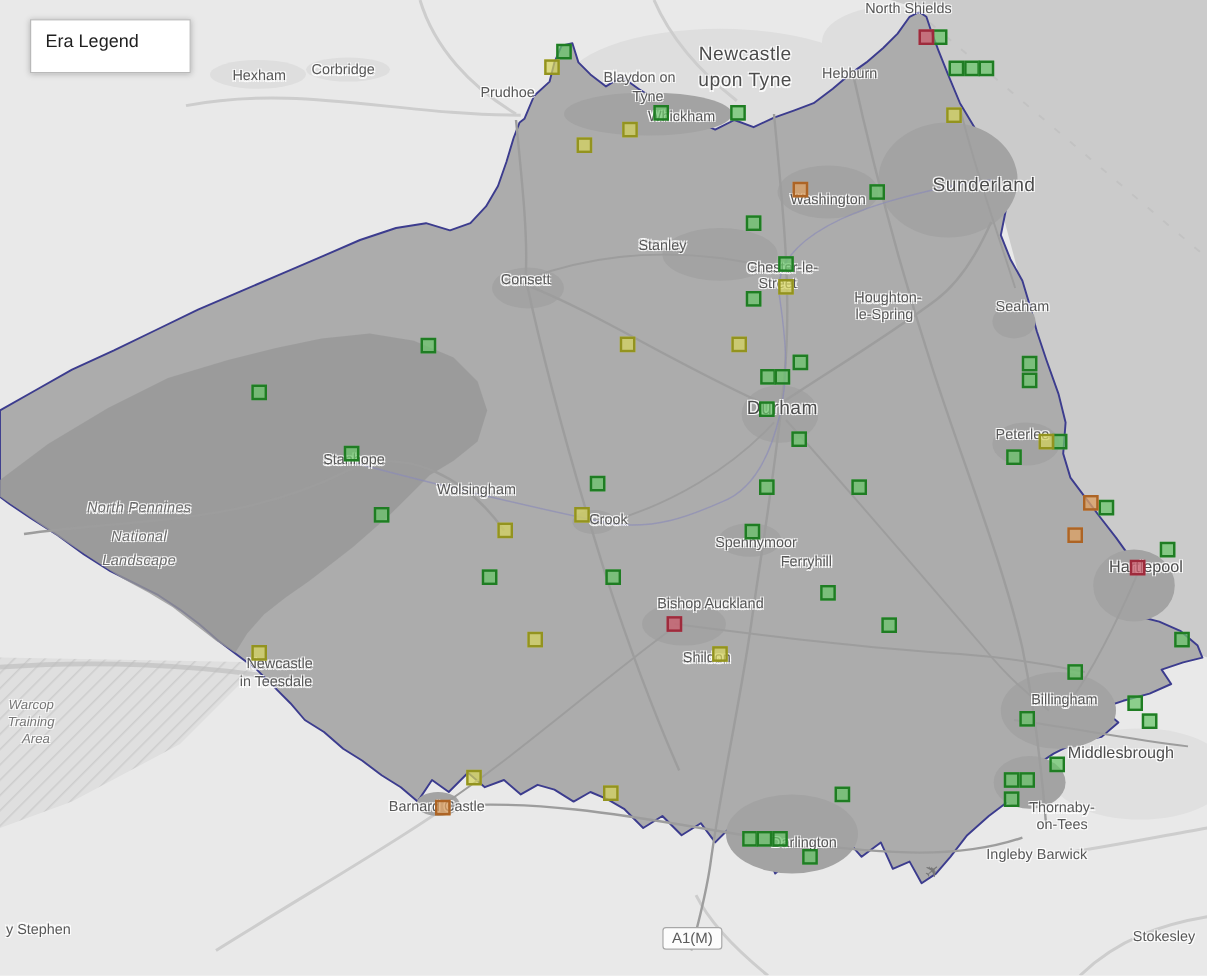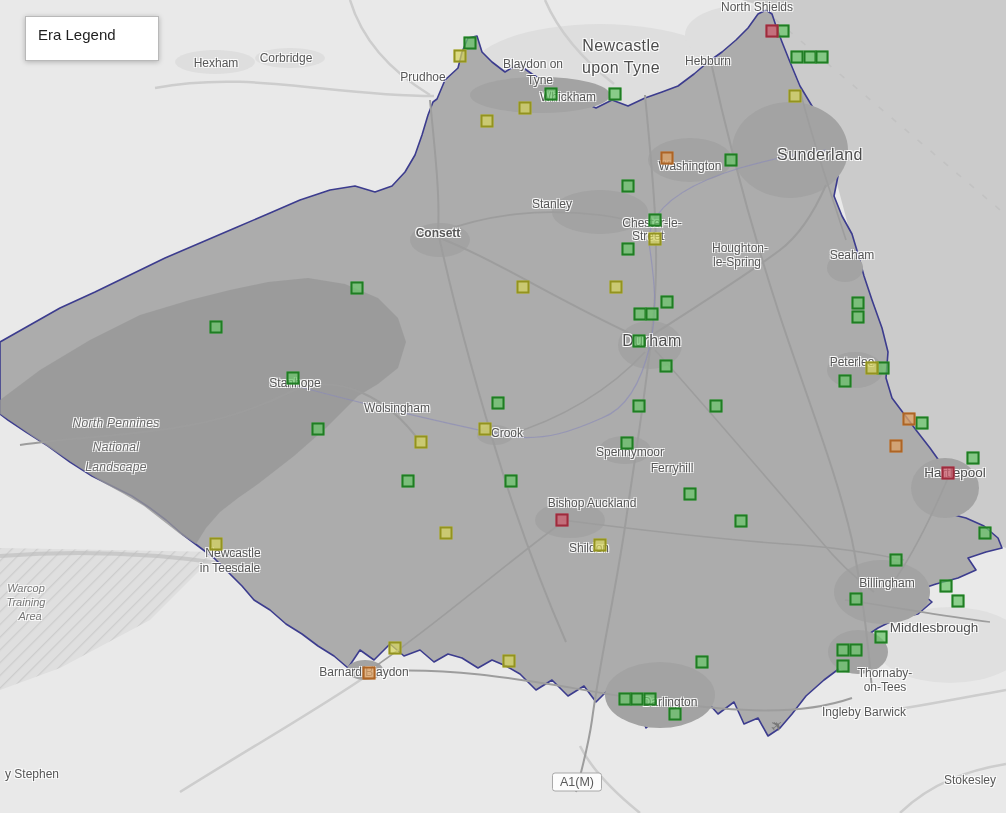--- a/index.html
+++ b/index.html
@@ -122,41 +122,41 @@
       <div class="map-label md" style="left: 533px; top: 64px;">Blaydon on</div>
       <div class="map-label md" style="left: 540px; top: 80px;">Tyne</div>
       <div class="map-label md" style="left: 568px; top: 97px;">Whickham</div>
       <div class="map-label md" style="left: 690px; top: 166px;">Washington</div>
       <div class="map-label xl" style="left: 812px; top: 155px; padding-left: 16px;">Sunderland</div>
       <div class="map-label md" style="left: 552px; top: 204px;">Stanley</div>
       <div class="map-label md" style="left: 652px; top: 223px;">Chester-le-</div>
       <div class="map-label md" style="left: 648px; top: 236px;">Street</div>
       <div class="map-label md" style="left: 740px; top: 248px;">Houghton-</div>
       <div class="map-label md" style="left: 737px; top: 262px;">le-Spring</div>
-      <div class="map-label md" style="left: 438px; top: 233px; font-weight: bold;">Consett</div>
+      <div class="map-label md" style="left: 438px; top: 233px;">Consett</div>
       <div class="map-label md" style="left: 852px; top: 255px;">Seaham</div>
       <div class="map-label xl" style="left: 652px; top: 341px;">Durham</div>
       <div class="map-label md" style="left: 852px; top: 362px;">Peterlee</div>
       <div class="map-label md" style="left: 295px; top: 383px;">Stanhope</div>
       <div class="map-label md" style="left: 397px; top: 408px;">Wolsingham</div>
       <div class="map-label md" style="left: 507px; top: 433px;">Crook</div>
       <div class="map-label md" style="left: 630px; top: 452px;">Spennymoor</div>
       <div class="map-label md" style="left: 672px; top: 468px;">Ferryhill</div>
       <div class="map-label md" style="left: 592px; top: 503px;">Bishop Auckland</div>
       <div class="map-label md" style="left: 589px; top: 548px;">Shildon</div>
       <div class="map-label md" style="left: 233px; top: 553px;">Newcastle</div>
       <div class="map-label md" style="left: 230px; top: 568px;">in Teesdale</div>
       <div class="map-label lg" style="left: 955px; top: 472px;">Hartlepool</div>
       <div class="map-label md" style="left: 887px; top: 583px;">Billingham</div>
       <div class="map-label lg" style="left: 934px; top: 627px;">Middlesbrough</div>
       <div class="map-label md" style="left: 885px; top: 673px;">Thornaby-</div>
       <div class="map-label md" style="left: 885px; top: 687px;">on-Tees</div>
       <div class="map-label md" style="left: 864px; top: 712px;">Ingleby Barwick</div>
       <div class="map-label md" style="left: 970px; top: 780px;">Stokesley</div>
-      <div class="map-label md" style="left: 364px; top: 672px;">Barnard Blaydon</div>
+      <div class="map-label md" style="left: 364px; top: 672px;">Barnard Castle</div>
       <div class="map-label md" style="left: 670px; top: 702px;">Darlington</div>
       <div class="map-label area" style="left: 116px; top: 423px;">North Pennines</div>
       <div class="map-label area" style="left: 116px; top: 447px;">National</div>
       <div class="map-label area" style="left: 116px; top: 467px;">Landscape</div>
       <div class="map-label area-sm" style="left: 26px; top: 588px;">Warcop</div>
       <div class="map-label area-sm" style="left: 26px; top: 602px;">Training</div>
       <div class="map-label area-sm" style="left: 30px; top: 616px;">Area</div>
       <div class="map-label md" style="left: 32px; top: 774px;">y Stephen</div>
     </div>
 

